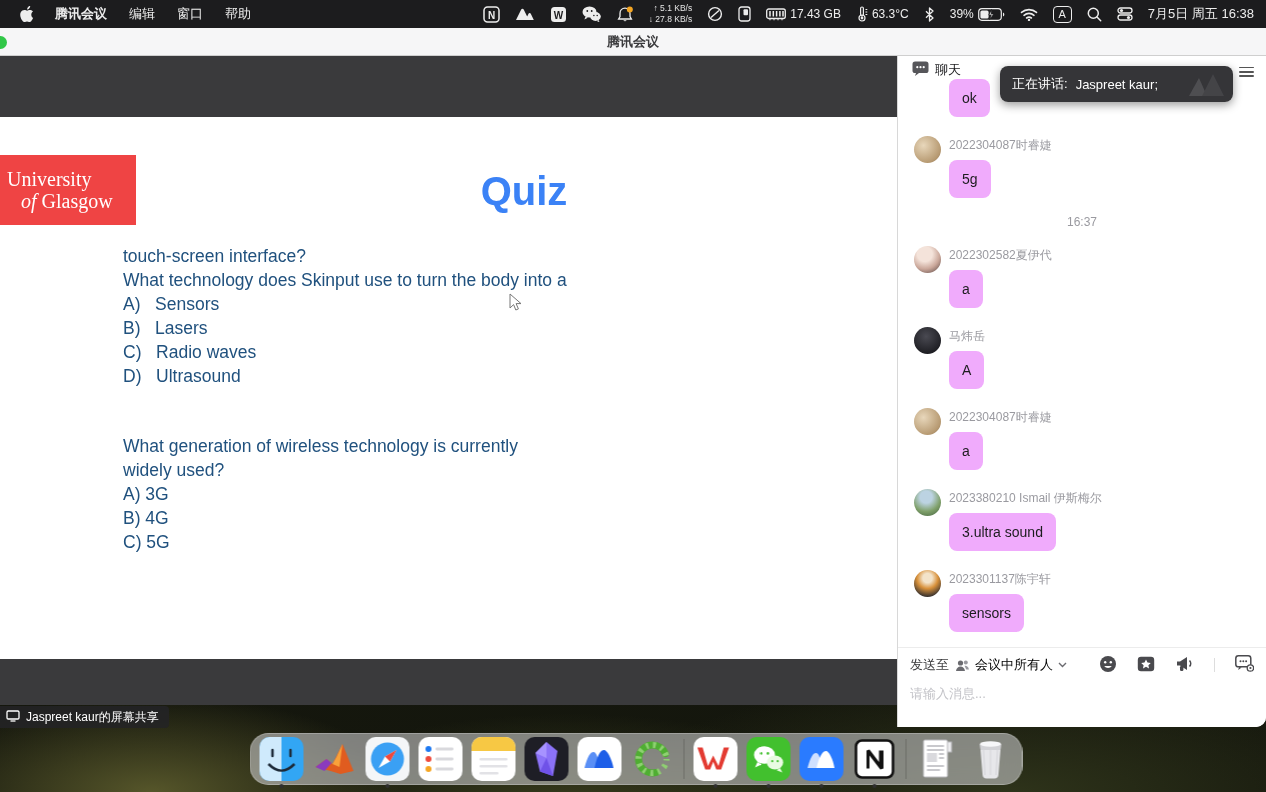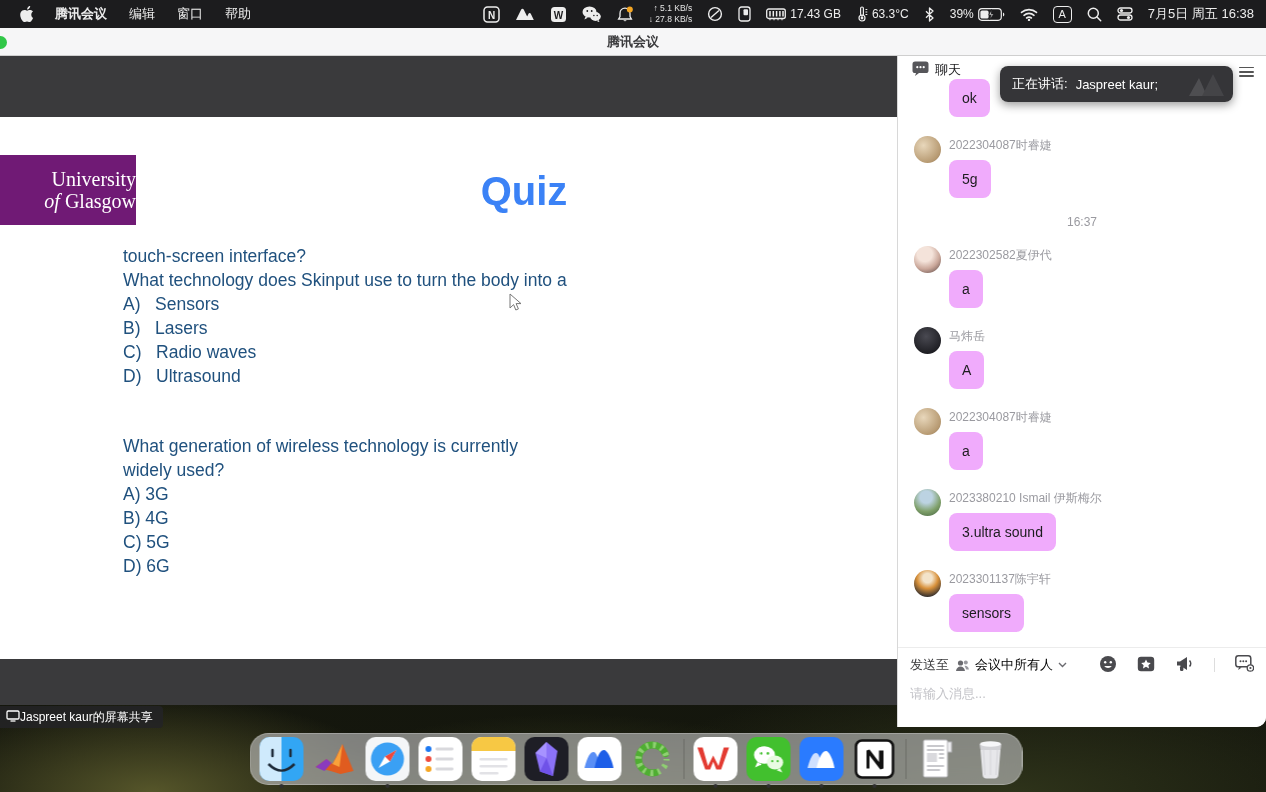--- a/index.html
+++ b/index.html
@@ -32,35 +32,35 @@
     background:#f6f6f7; border-bottom:1px solid #cfcfcf; z-index:10;
     display:flex; align-items:center; justify-content:center; }
   .titlebar .wtitle { font-size:13px; color:#3a3a3c; font-weight:bold; }
   .traffic-green { position:absolute; left:-6px; top:8px; width:13px; height:13px;
     border-radius:50%; background:#31c748; }
   
   .screenshare { position:absolute; left:0; top:56px; width:897px; height:649px; z-index:5; }
   .band-top { position:absolute; left:0; top:0; width:897px; height:61px; background:#3a3a3c; }
   .band-bottom { position:absolute; left:0; top:603px; width:897px; height:46px; background:#3a3a3c; }
   .slide { position:absolute; left:0; top:61px; width:897px; height:542px; background:#fff; }
-  .uog-logo { position:absolute; left:0; top:38px; width:136px; height:70px; background:#701a75;
+  .uog-logo { position:absolute; left:0; top:38px; width:136px; height:70px; background:#ef4444;
     color:#fff; display:flex; flex-direction:column; justify-content:center; padding-left:7px;
-    font-family:"Liberation Serif","DejaVu Serif",serif; font-size:20px; line-height:1.12;text-align:right; }
+    font-family:"Liberation Serif","DejaVu Serif",serif; font-size:20px; line-height:1.12; }
   .uog-logo .of { font-style:italic;margin-left:14px; }
   .quiz-title { position:absolute; left:299px; top:52px; width:450px; text-align:center;
     font-size:40px; font-weight:bold; color:#3b82f6; }
   .question { position:absolute; left:123px; font-size:17.5px; line-height:23.9px;
     color:#20517e; white-space:pre-wrap; }
   #q1 { top:128px; }
   #q2 { top:318px; }
   .cursor { position:absolute; left:509px; top:176px; }
   
   .share-badge { position:absolute; left:0; top:706px; height:22px; z-index:8;
     background:rgba(35,35,37,0.88); border-radius:0 4px 4px 0; color:#fff;
-    display:flex; align-items:center; gap:0; padding:0 10px 0 6px; font-size:12px;text-align:right; }
+    display:flex; align-items:center; gap:6px; padding:0 10px 0 6px; font-size:12px;text-align:right; }
   
   .chatpanel { position:absolute; left:897px; top:56px; width:369px; height:671px;
     background:#fff; border-left:1px solid #d8d8d8; border-radius:0 0 10px 0; z-index:6; overflow:hidden; }
   .chat-header { position:absolute; left:0; top:0; width:100%; height:28px;
     display:flex; align-items:center; padding:0 14px; gap:6px; }
   .chat-header .ctitle { font-size:13px; color:#1c1c1e; }
   .hamburger { position:absolute; right:12px; top:8px; width:15px; cursor:pointer; }
   .hamburger div { height:1.8px; background:#555; margin:2.6px 0; border-radius:1px; }
   .thread { position:absolute; left:0; top:16px; right:0; bottom:80px; padding:0 16px; overflow:hidden; }
   .msg { position:relative; padding-left:35px; margin-top:19px; }
@@ -234,21 +234,21 @@
 
 <div class="screenshare">
   <div class="band-top"></div>
   <div class="slide">
     <div class="uog-logo">
       <div>University</div>
       <div><span class="of">of</span><span> Glasgow</span></div>
     </div>
     <div class="quiz-title">Quiz</div>
     <div class="question" id="q1"><div>touch-screen interface?</div><div>What technology does Skinput use to turn the body into a</div><div>A)   Sensors</div><div>B)   Lasers</div><div>C)   Radio waves</div><div>D)   Ultrasound</div></div>
-    <div class="question" id="q2"><div>What generation of wireless technology is currently</div><div>widely used?</div><div>A) 3G</div><div>B) 4G</div><div>C) 5G</div><div>D) 6G</div></div>
+    <div class="question" id="q2"><div>What generation of wireless technology is currently</div><div>widely used?</div><div>A) 3G</div><div>B) 4G</div><div>C) 5G</div></div>
     <div class="cursor">
       <svg width="13" height="19" viewBox="0 0 13 19">
           <path d="M1 1v14l3.6-3.4 2.2 5.4 2.6-1.1-2.3-5.3H12z" fill="#fff" stroke="#777" stroke-width="1"></path>
         </svg>
     </div>
   </div>
   <div class="band-bottom"></div>
 </div>
 
 <div class="share-badge">

